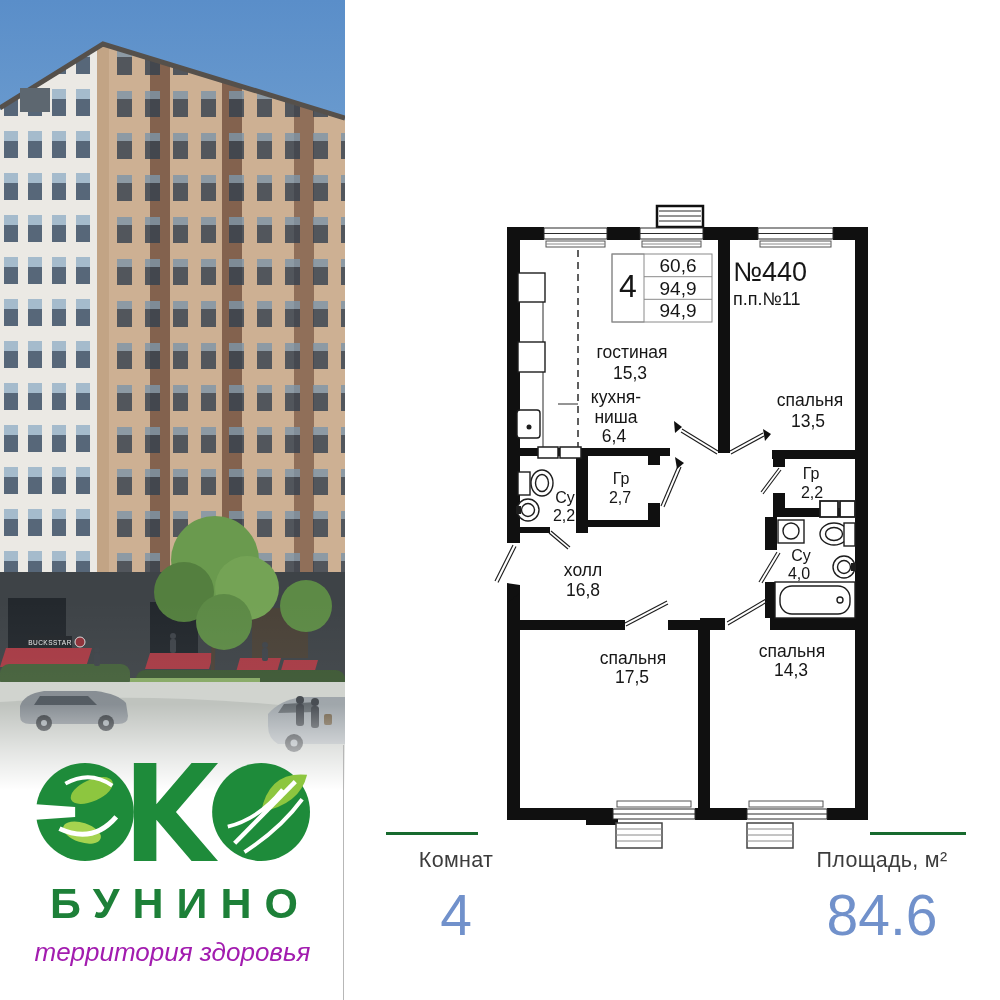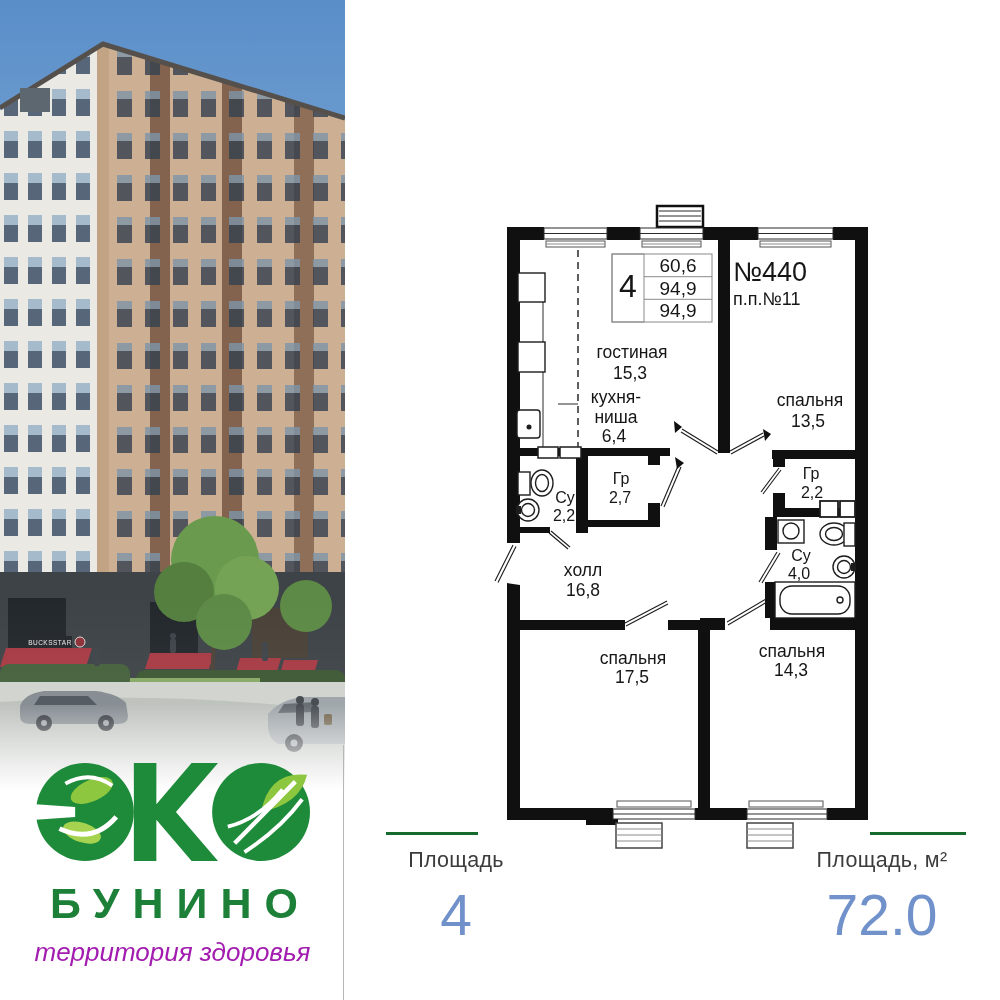--- a/index.html
+++ b/index.html
@@ -359,21 +359,21 @@
         <text class="plan-label" x="105" y="401" font-size="17.5">16,8</text>
         <text class="plan-label" x="155" y="469" font-size="17.5">спальня</text>
         <text class="plan-label" x="154" y="488" font-size="17.5">17,5</text>
         <text class="plan-label" x="314" y="462" font-size="17.5">спальня</text>
         <text class="plan-label" x="313" y="481" font-size="17.5">14,3</text>
       </g>
     </svg>
   </div>
 
   <div id="sum-1" class="abs sum-col">
-    <div class="sum-label">Площадь</div>
+    <div class="sum-label">Комнат</div>
     <div class="sum-value">4</div>
   </div>
   <div id="sum-3" class="abs sum-col">
     <div class="sum-label">Площадь, м²</div>
-    <div class="sum-value">72.0</div>
+    <div class="sum-value">84.6</div>
   </div>
 
 </div>
 
 </body></html>

